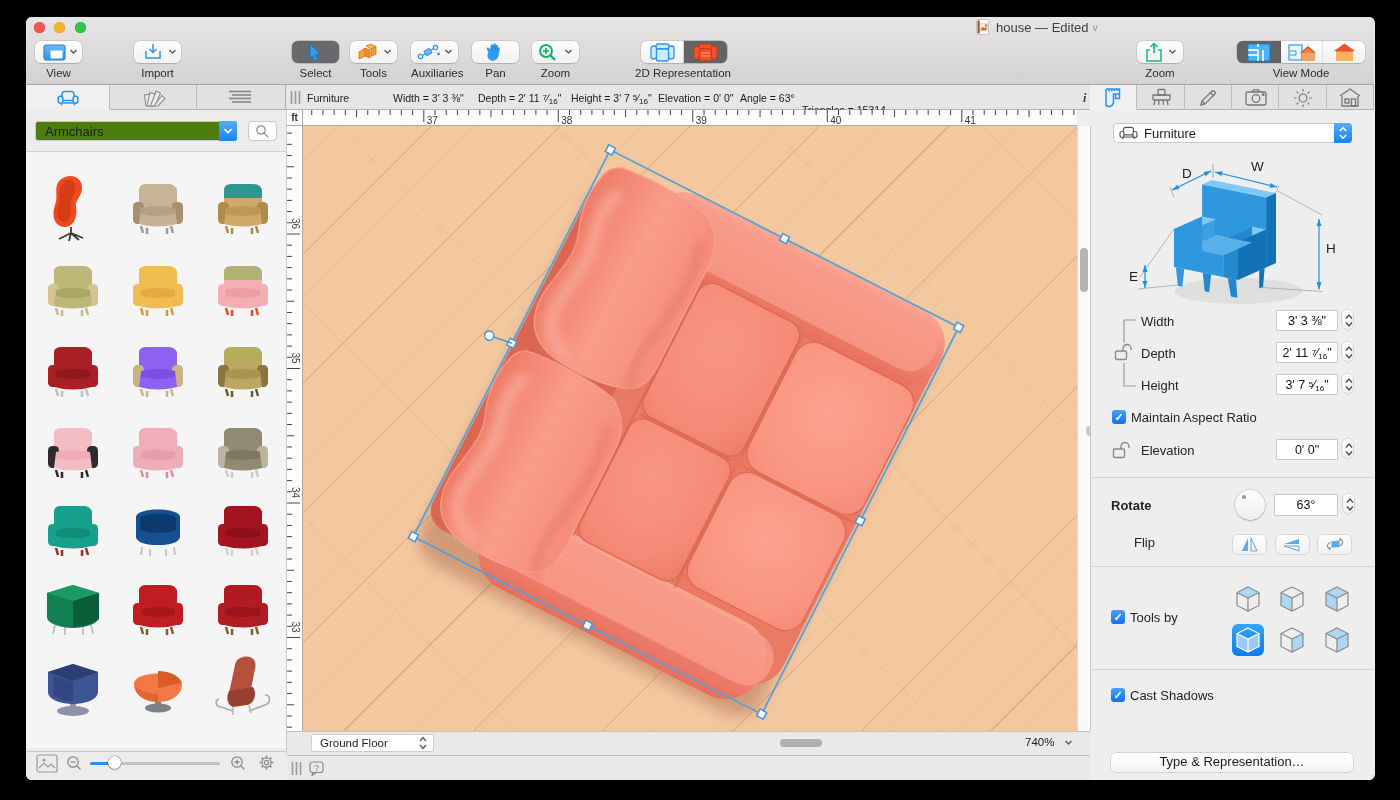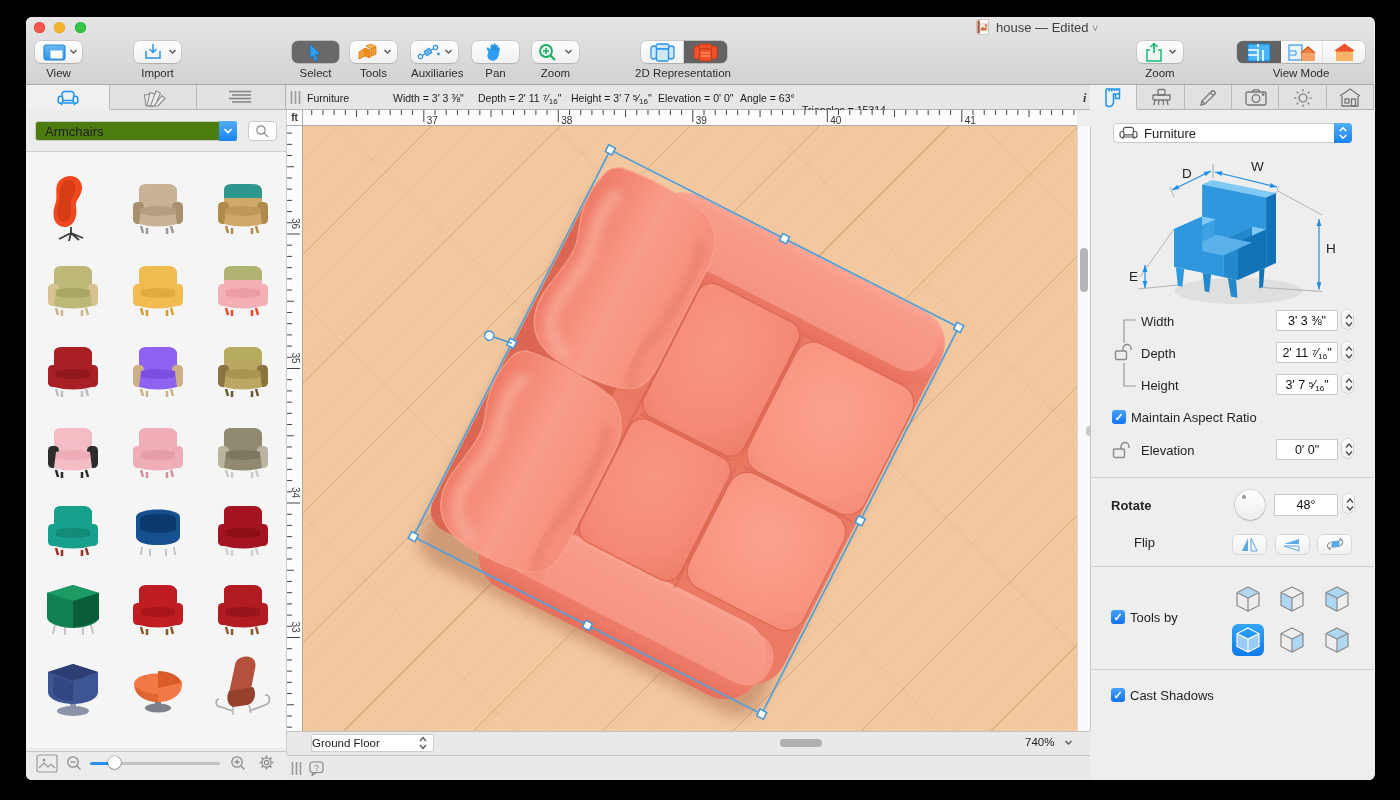--- a/index.html
+++ b/index.html
@@ -672,21 +672,21 @@
         <rect x="379.25" y="519.25" width="7.5" height="7.5" fill="#fff" stroke="#4495d5" stroke-width="1.5"></rect>
         <rect x="183.75" y="302.25" width="7.5" height="7.5" fill="#fff" stroke="#4495d5" stroke-width="1.5"></rect>
         <path d="M187.5 306 L166 309" stroke="#4495d5" stroke-width="1.5"></path>
         <circle cx="164" cy="309.5" r="4.6" fill="#fff" stroke="#4495d5" stroke-width="1.5"></circle>
       </g>
     </svg>
     <div class="ab" style="left:1051px;top:109px;width:13px;height:605px;background:#fafafa;border-left:1px solid #d9d9d9"></div>
     <div class="ab" style="left:1053.5px;top:231px;width:8px;height:44px;background:#b5b5b5;border-radius:4px"></div>
     <div class="ab" style="left:1060px;top:409px;width:8px;height:10px;background:#c9c9c9;border-radius:4px 0 0 4px"></div>
     <div class="ab" style="left:261px;top:714px;width:803px;height:24px;background:#eae8e9;border-top:1px solid #c3c1c2"></div>
-    <div class="ab" style="left:285px;top:717px;width:123px;height:18px;background:#fff;border:1px solid #cfcfcf;border-radius:2px;font-size:11.5px;color:#1d1d1d;line-height:17px;padding-left:0">Ground Floor</div>
+    <div class="ab" style="left:285px;top:717px;width:123px;height:18px;background:#fff;border:1px solid #cfcfcf;border-radius:2px;font-size:11.5px;color:#1d1d1d;line-height:17px;padding-left:8px">Ground Floor</div>
     <svg class="ab" style="left:392px;top:719px" width="10" height="14" viewBox="0 0 10 14">
       <path d="M2 5 L5 1.5 L8 5 M2 9 L5 12.5 L8 9" stroke="#5a5a5a" stroke-width="1.4" fill="none"></path>
     </svg>
     <div class="ab" style="left:754px;top:722px;width:42px;height:8px;background:#b0b0b0;border-radius:4px"></div>
     <div class="ab" style="left:999px;top:719px;font-size:11.5px;color:#1d1d1d">740%</div>
     <svg class="ab" style="left:1038px;top:722px" width="9" height="7" viewBox="0 0 9 7">
       <path d="M1.5 2 L4.5 5 L7.5 2" stroke="#5a5a5a" stroke-width="1.4" fill="none"></path>
     </svg>
     <div class="ab" style="left:261px;top:738px;width:803px;height:27px;background:#eae8e9;border-top:1px solid #c3c1c2"></div>
     <svg class="ab" style="left:265px;top:745px" width="12" height="13" viewBox="0 0 12 13">
@@ -791,21 +791,21 @@
     <div class="lbl13" style="left:1115px;top:426px">Elevation</div>
     <div class="field" style="left:1250px;top:422px;width:62px;height:21px;line-height:20px">0' 0"</div>
     <div class="step" style="left:1316px;top:422px"></div>
     <svg class="ab" style="left:1317.5px;top:424px" width="10" height="17" viewBox="0 0 10 17">
       <path d="M2 6.5 L5 3 L8 6.5 M2 10.5 L5 14 L8 10.5" stroke="#4a4a4a" stroke-width="1.3" fill="none"></path>
     </svg>
     <div class="sep" style="left:1064px;top:460px;width:284px"></div>
     <div class="lbl13" style="left:1085px;top:481px;font-weight:bold">Rotate</div>
     <div class="ab" style="left:1209px;top:473px;width:30px;height:30px;border-radius:50%;background:linear-gradient(#fff,#ededed);box-shadow:0 0 0 .5px rgba(0,0,0,.25),0 1px 2px rgba(0,0,0,.15)"></div>
     <div class="ab" style="left:1216px;top:478px;width:3.5px;height:3.5px;border-radius:50%;background:#9a9a9a"></div>
-    <div class="field" style="left:1248px;top:477px;width:64px;height:22px;line-height:21px">48°</div>
+    <div class="field" style="left:1248px;top:477px;width:64px;height:22px;line-height:21px">63°</div>
     <div class="step" style="left:1317px;top:477px"></div>
     <svg class="ab" style="left:1318.5px;top:479px" width="10" height="17" viewBox="0 0 10 17">
       <path d="M2 6.5 L5 3 L8 6.5 M2 10.5 L5 14 L8 10.5" stroke="#4a4a4a" stroke-width="1.3" fill="none"></path>
     </svg>
     <div class="lbl13" style="left:1108px;top:518px">Flip</div>
     <div class="ab" style="left:1207px;top:518px;width:33px;height:19px;background:linear-gradient(#fdfdfd,#f2f1f1);border-radius:5px;box-shadow:0 0 0 .5px rgba(0,0,0,.2)"></div>
     <div class="ab" style="left:1249.5px;top:518px;width:33px;height:19px;background:linear-gradient(#fdfdfd,#f2f1f1);border-radius:5px;box-shadow:0 0 0 .5px rgba(0,0,0,.2)"></div>
     <div class="ab" style="left:1292px;top:518px;width:33px;height:19px;background:linear-gradient(#fdfdfd,#f2f1f1);border-radius:5px;box-shadow:0 0 0 .5px rgba(0,0,0,.2)"></div>
     <svg class="ab" style="left:1215px;top:520px" width="17" height="15" viewBox="0 0 17 15">
 <path d="M7 1 L7 14 L1 14 Z" fill="#5aabe8"></path>
@@ -863,12 +863,13 @@
     <svg class="ab" style="left:1298px;top:610px" width="26" height="26" viewBox="0 0 26 26">
       <polygon points="13,1 24,6.5 13,12 2,6.5" fill="#aed7f3"></polygon>
       <polygon points="2,6.5 13,12 13,25 2,19.5" fill="none"></polygon>
       <polygon points="13,12 24,6.5 24,19.5 13,25" fill="#aed7f3"></polygon>
       <polygon points="13,1 24,6.5 24,19.5 13,25 2,19.5 2,6.5" fill="none" stroke="#8a8a8a" stroke-width="1.2"></polygon>
       <path d="M2 6.5 L13 12 L24 6.5 M13 12 V25" stroke="#8a8a8a" stroke-width="1.2" fill="none"></path>
     </svg>
     <div class="sep" style="left:1064px;top:652px;width:284px"></div>
     <div class="cb" style="left:1085px;top:671px">✓</div>
     <div class="lbl13" style="left:1104px;top:671px">Cast Shadows</div>
+    <div class="ab" style="left:1085px;top:736px;width:242px;height:19px;background:linear-gradient(#fefefe,#f4f3f3);border-radius:5px;box-shadow:0 0 0 .5px rgba(0,0,0,.22);font-size:13px;color:#1d1d1d;text-align:center;line-height:18px">Type &amp; Representation…</div>
   </div>
 </body></html>

